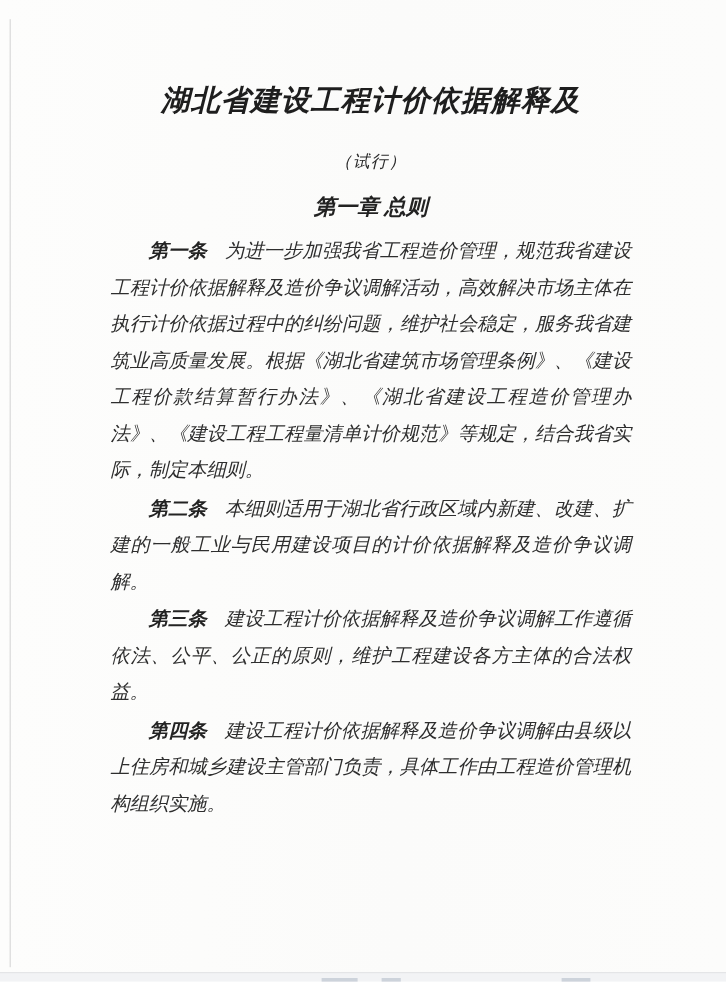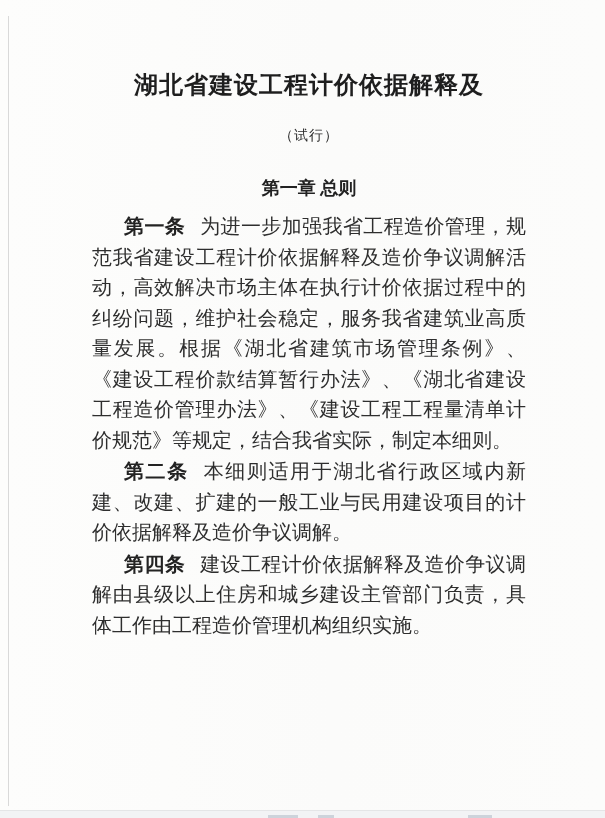--- a/index.html
+++ b/index.html
@@ -1,15 +1,15 @@
 <!DOCTYPE html>
 <html><head>
 <meta charset="utf-8">
 <style>
-  * { margin: 0; padding: 0; box-sizing: border-box; }
+  * { margin: 0; padding: 0; box-sizing: border-box; font-style: italic; }
   html, body { width: 605px; height: 818px; }
   body {
     font-family: "Liberation Serif", "DejaVu Serif", serif;
     background: #ffffff;
     position: relative;
     overflow: hidden;
   }
   .scan-page {
     position: absolute;
     left: 0; top: 0;
@@ -40,30 +40,30 @@
   .doc-subtitle {
     margin-top: 12px;
     text-align: center;
     font-size: 14px;
     font-weight: normal;
     color: #2a2a2a;
     line-height: 30px;
     letter-spacing: 1px;
   }
   .chapter-heading {
-    margin-top: 24px;
+    margin-top: 8px;
     text-align: center;
     font-size: 18px;
     font-weight: bold;
     color: #222222;
     line-height: 26px;
   }
   .body-text { margin-top: 10px; }
   .article {
-    font-size: 20px;
+    font-size: 16px;
     line-height: 30.5px;
     text-align: justify;
     text-indent: 32px;
     margin-top: 1px;
     color: #2e2e2e;
   }
   .article .label {
     font-weight: bold;
     color: #232323;
     margin-right: 15px;
@@ -96,20 +96,21 @@
       <div>湖北省建设工程计价依据解释及</div>
     </div>
 
     <div class="doc-subtitle">（试行）</div>
 
     <div class="chapter-heading">第一章 总则</div>
 
     <div class="body-text">
       <p class="article"><span class="label">第一条</span><span>为进一步加强我省工程造价管理，规范我省建设工程计价依据解释及造价争议调解活动，高效解决市场主体在执行计价依据过程中的纠纷问题，维护社会稳定，服务我省建筑业高质量发展。根据《湖北省建筑市场管理条例》、《建设工程价款结算暂行办法》、《湖北省建设工程造价管理办法》、《建设工程工程量清单计价规范》等规定，结合我省实际，制定本细则。</span></p>
       <p class="article"><span class="label">第二条</span><span>本细则适用于湖北省行政区域内新建、改建、扩建的一般工业与民用建设项目的计价依据解释及造价争议调解。</span></p>
+      <p class="article"><span class="label">第三条</span><span>建设工程计价依据解释及造价争议调解工作遵循依法、公平、公正的原则，维护工程建设各方主体的合法权益。</span></p>
       <p class="article"><span class="label">第四条</span><span>建设工程计价依据解释及造价争议调解由县级以上住房和城乡建设主管部门负责，具体工作由工程造价管理机构组织实施。</span></p>
     </div>
   </div>
 </div>
 
 <div class="bottom-strip">
   <div class="strip-frag f1"></div>
   <div class="strip-frag f2"></div>
   <div class="strip-frag f3"></div>
 </div>

